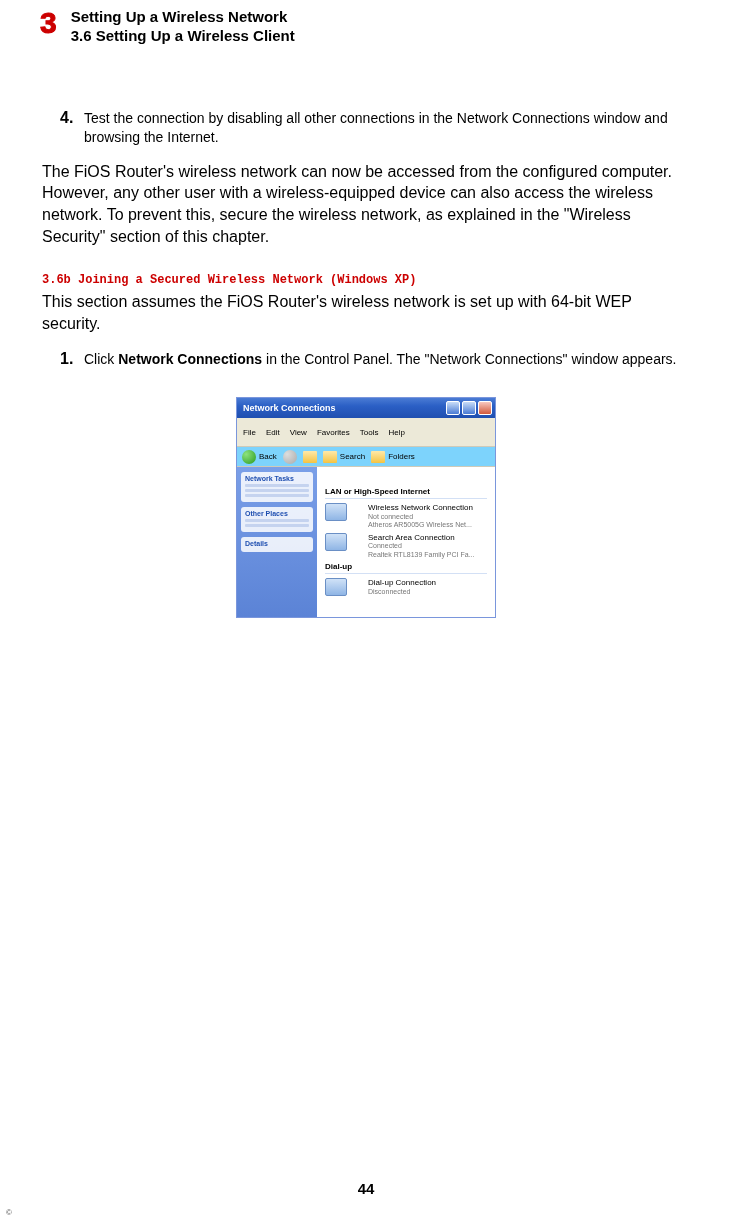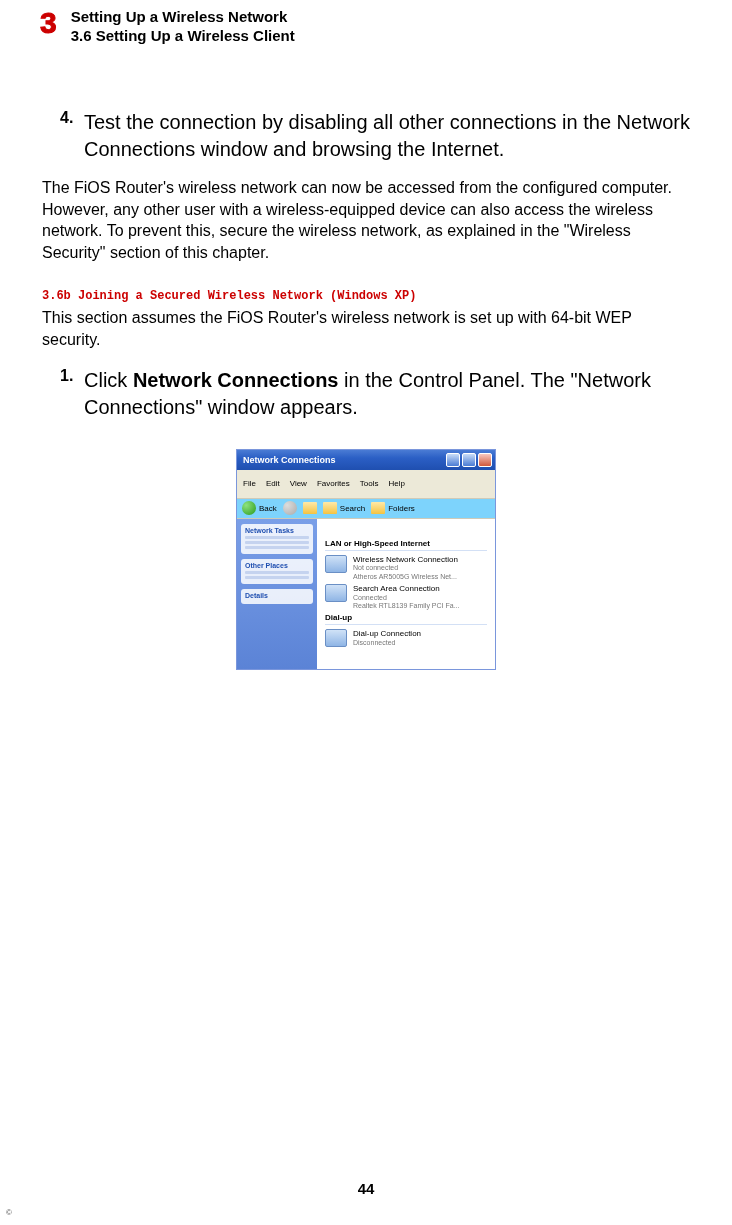--- a/index.html
+++ b/index.html
@@ -47,21 +47,21 @@
       display: flex;
       margin: 16px 0 12px 18px;
     }
     .list-num {
       font-weight: 700;
       font-size: 16px;
       min-width: 24px;
       flex-shrink: 0;
     }
     .list-body {
-      font-size: 20px;
+      font-size: 14px;
       line-height: 1.35;
     }
     .para {
       font-size: 16px;
       line-height: 1.35;
       margin: 14px 0;
     }
     .subhead {
       font-size: 12px;
       font-weight: 700;
@@ -157,21 +157,21 @@
       font-weight: 700;
       color: #000;
       font-size: 8px;
       border-bottom: 1px solid #d3e0f5;
       padding-bottom: 2px;
       margin-bottom: 4px;
       margin-top: 2px;
     }
     .conn-item {
       display: flex;
-      gap: 6px;
+      gap: 21px;
       align-items: flex-start;
       margin: 3px 0;
     }
     .conn-icon {
       width: 22px; height: 18px;
       background: linear-gradient(#d0e2f7,#8fb5e5);
       border: 1px solid #6a8fc5;
       border-radius: 2px;
       flex-shrink: 0;
     }

